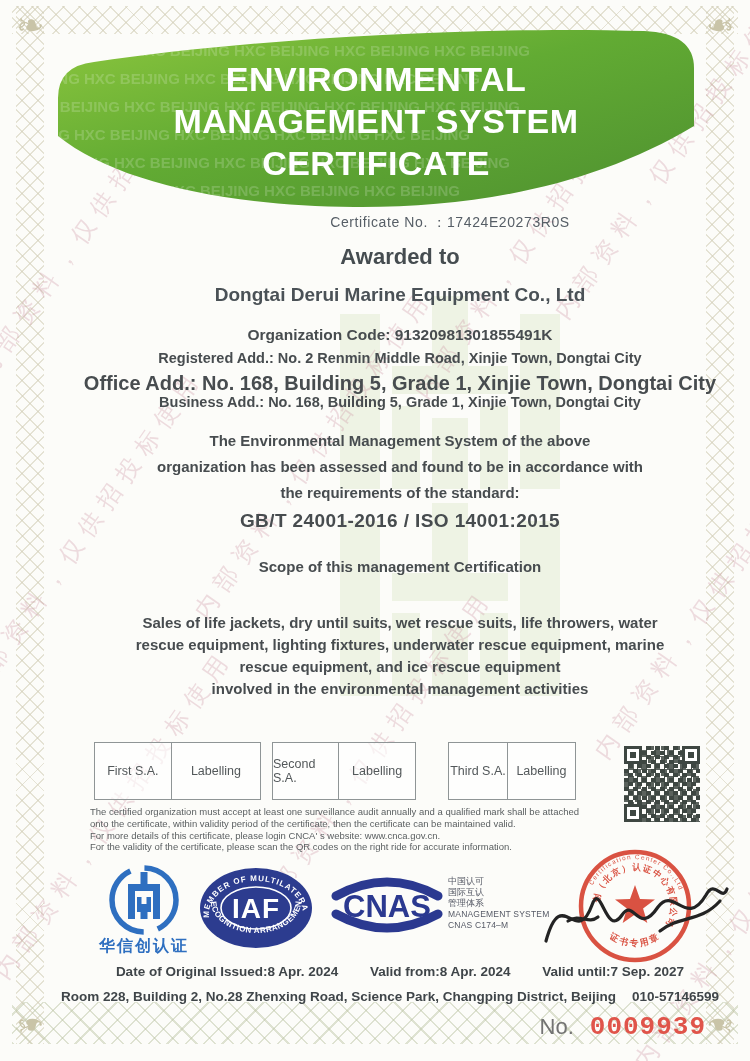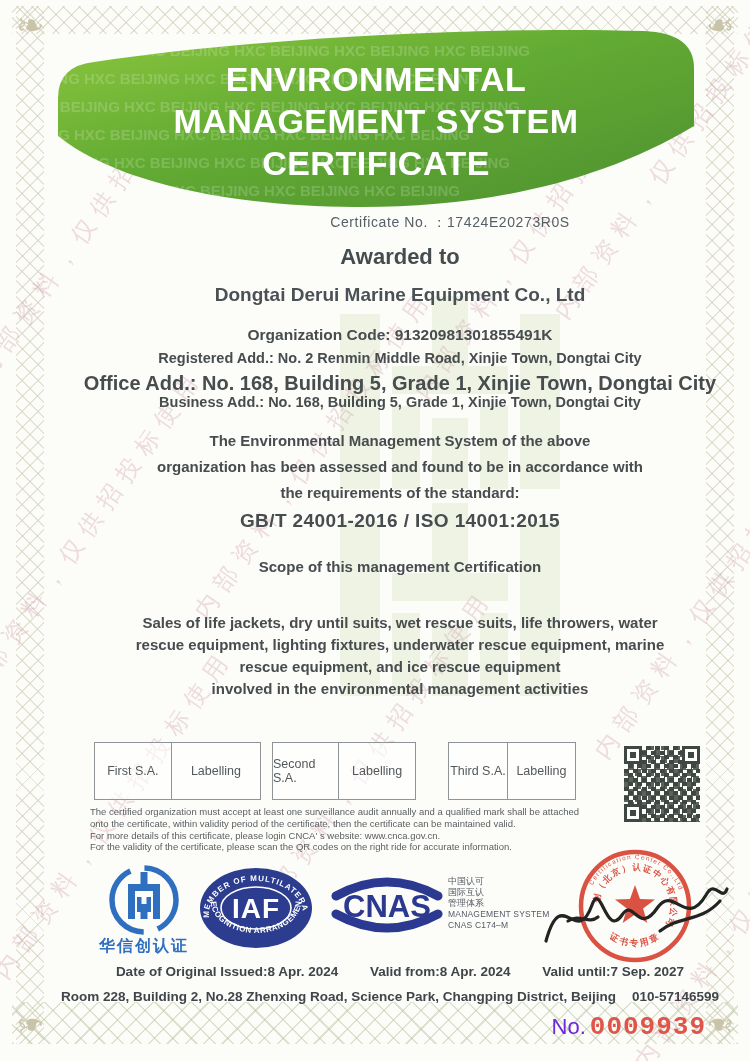--- a/index.html
+++ b/index.html
@@ -82,21 +82,21 @@
   .cnas-desc{position:absolute;left:448px;top:876px;z-index:4;font-size:9px;line-height:11px;color:#565a66;}
   .cnas-desc .en{font-size:8.5px;letter-spacing:.2px;}
   
   .dates{position:absolute;left:70px;top:964px;width:660px;text-align:center;z-index:5;
     font-size:13.5px;font-weight:bold;color:#3f4549;}
   .dates span{margin:0 14px;}
   .address-line{position:absolute;left:40px;top:989px;width:700px;text-align:center;z-index:5;
     font-size:13.5px;font-weight:bold;color:#3f4549;}
   .address-line .phone{margin-left:12px;text-align:right;}
   .serial{position:absolute;right:44px;top:1012px;z-index:6;display:flex;align-items:baseline;}
-  .serial .no{font-size:22px;color:#6d28d9;margin-right:4px;}
+  .serial .no{font-size:22px;color:#737373;margin-right:16px;}
   .serial .num{font-size:26px;color:#e0544a;font-family:"Liberation Mono", monospace;font-weight:bold;letter-spacing:1px;}
 </style>
 </head>
 <body>
 
 <div class="lace lace-top"></div>
 <div class="lace lace-bottom"></div>
 <div class="lace lace-left"></div>
 <div class="lace lace-right"></div>
 <div class="corner" style="left:16px;top:8px;">❧</div>

